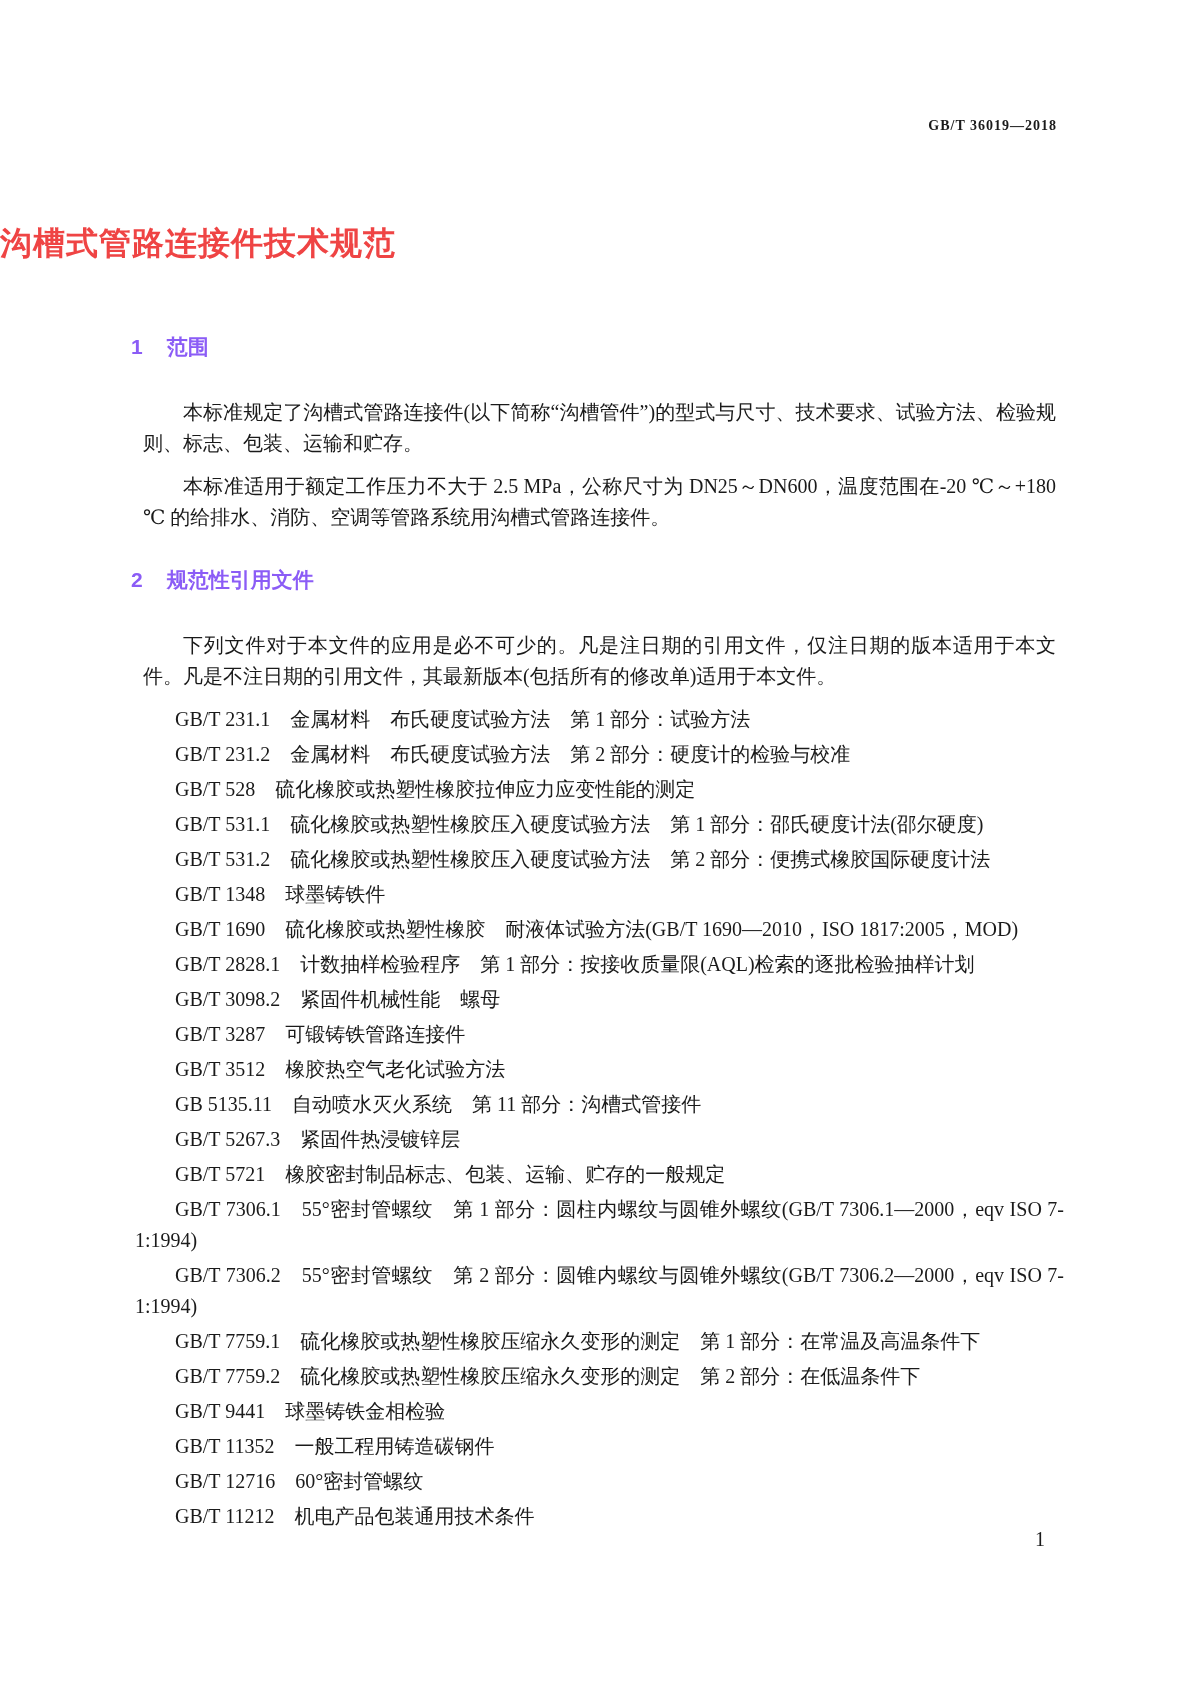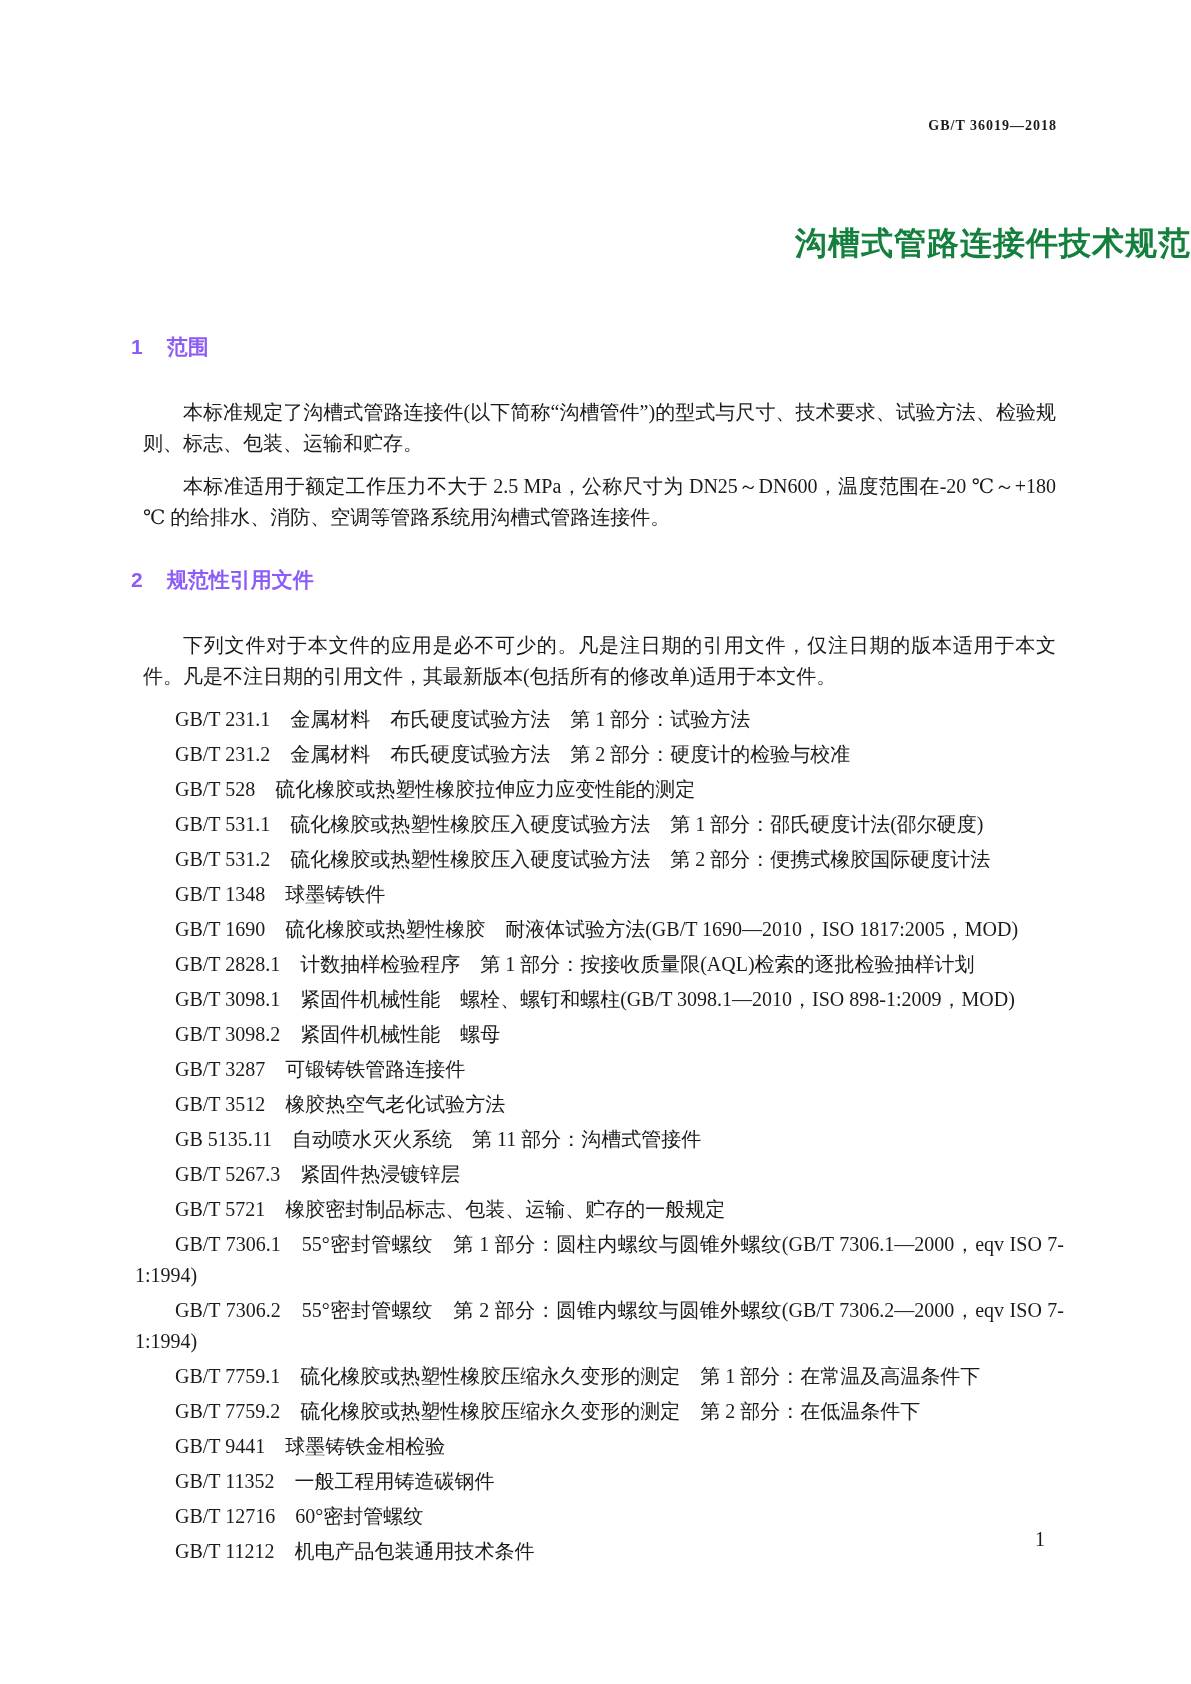--- a/index.html
+++ b/index.html
@@ -24,26 +24,26 @@
     font-weight: bold;
     letter-spacing: 1px;
     font-family: "Liberation Serif", "DejaVu Serif", serif;
   }
   .doc-title {
     position: absolute;
     top: 222px;
     left: 0;
     width: 100%;
     margin: 0;
-    text-align: right;
+    text-align: left;
     font-family: "Liberation Sans", "DejaVu Sans", sans-serif;
     font-weight: bold;
     font-size: 32px;
     letter-spacing: 1px;
-    color: #15803d;
+    color: #ef4444;
   }
   .content {
     position: absolute;
     left: 131px;
     top: 331px;
     width: 937px;
     font-size: 20px;
     line-height: 31px;
     text-align: justify;
   }
@@ -102,21 +102,20 @@
     <p class="body-para">下列文件对于本文件的应用是必不可少的。凡是注日期的引用文件，仅注日期的版本适用于本文件。凡是不注日期的引用文件，其最新版本(包括所有的修改单)适用于本文件。</p>
 
     <p class="ref-item">GB/T 231.1　金属材料　布氏硬度试验方法　第 1 部分：试验方法</p>
     <p class="ref-item">GB/T 231.2　金属材料　布氏硬度试验方法　第 2 部分：硬度计的检验与校准</p>
     <p class="ref-item">GB/T 528　硫化橡胶或热塑性橡胶拉伸应力应变性能的测定</p>
     <p class="ref-item">GB/T 531.1　硫化橡胶或热塑性橡胶压入硬度试验方法　第 1 部分：邵氏硬度计法(邵尔硬度)</p>
     <p class="ref-item">GB/T 531.2　硫化橡胶或热塑性橡胶压入硬度试验方法　第 2 部分：便携式橡胶国际硬度计法</p>
     <p class="ref-item">GB/T 1348　球墨铸铁件</p>
     <p class="ref-item">GB/T 1690　硫化橡胶或热塑性橡胶　耐液体试验方法(GB/T 1690—2010，ISO 1817:2005，MOD)</p>
     <p class="ref-item">GB/T 2828.1　计数抽样检验程序　第 1 部分：按接收质量限(AQL)检索的逐批检验抽样计划</p>
-    <p class="ref-item">GB/T 3098.1　紧固件机械性能　螺栓、螺钉和螺柱(GB/T 3098.1—2010，ISO 898-1:2009，MOD)</p>
     <p class="ref-item">GB/T 3098.2　紧固件机械性能　螺母</p>
     <p class="ref-item">GB/T 3287　可锻铸铁管路连接件</p>
     <p class="ref-item">GB/T 3512　橡胶热空气老化试验方法</p>
     <p class="ref-item">GB 5135.11　自动喷水灭火系统　第 11 部分：沟槽式管接件</p>
     <p class="ref-item">GB/T 5267.3　紧固件热浸镀锌层</p>
     <p class="ref-item">GB/T 5721　橡胶密封制品标志、包装、运输、贮存的一般规定</p>
     <p class="ref-item">GB/T 7306.1　55°密封管螺纹　第 1 部分：圆柱内螺纹与圆锥外螺纹(GB/T 7306.1—2000，eqv ISO 7-1:1994)</p>
     <p class="ref-item">GB/T 7306.2　55°密封管螺纹　第 2 部分：圆锥内螺纹与圆锥外螺纹(GB/T 7306.2—2000，eqv ISO 7-1:1994)</p>
     <p class="ref-item">GB/T 7759.1　硫化橡胶或热塑性橡胶压缩永久变形的测定　第 1 部分：在常温及高温条件下</p>
     <p class="ref-item">GB/T 7759.2　硫化橡胶或热塑性橡胶压缩永久变形的测定　第 2 部分：在低温条件下</p>

